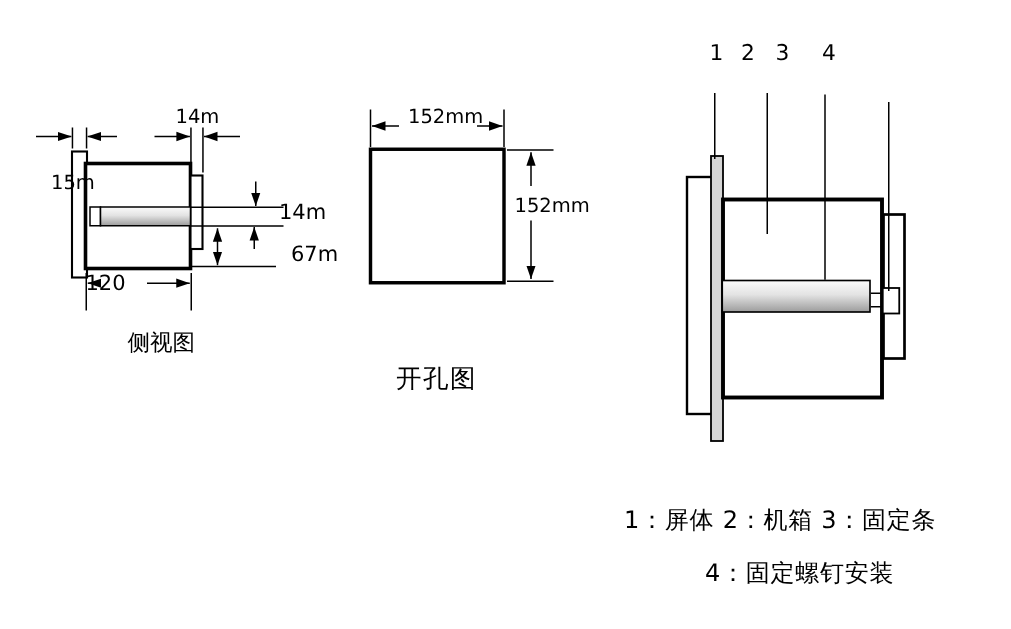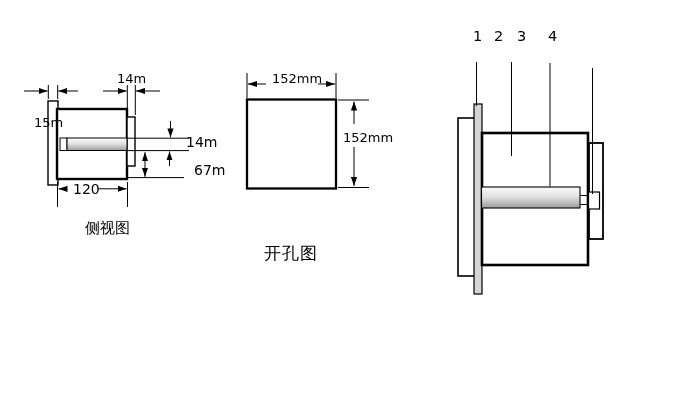--- a/index.html
+++ b/index.html
@@ -104,26 +104,28 @@
       <line x1="511.5" y1="62" x2="511.5" y2="156" stroke="#000" stroke-width="1"></line>
       <line x1="550" y1="63" x2="550" y2="186.5" stroke="#000" stroke-width="1"></line>
       <line x1="592.5" y1="68" x2="592.5" y2="194" stroke="#000" stroke-width="1"></line>
     </g>
   </svg>
 
   <span class="lbl dim-sm" style="left:34px; top:72px;margin-top:44px;">15m</span>
   <span class="lbl dim-sm" style="left:117px; top:72px;text-align:center;">14m</span>
   <span class="lbl dim-md" style="left:186px; top:135px;">14m</span>
   <span class="lbl dim-md" style="left:154px; top:162.5px;margin-left:40px;">67m</span>
-  <span class="lbl dim-md" style="left:73px; top:181.5px;">120</span>
+  <span class="lbl dim-md" style="left:57px; top:181.5px;">120</span>
   <span class="lbl caption-sm" style="left:85px; top:220px;">侧视图</span>
 
   <span class="lbl dim-sm" style="left:272px; top:71.5px;">152mm</span>
   <span class="lbl dim-sm" style="left:343px; top:131px;">152mm</span>
   <span class="lbl caption-lg" style="left:264px; top:244px;">开孔图</span>
 
   <span class="lbl callout" style="left:473px; top:29px;">1</span>
   <span class="lbl callout" style="left:494px; top:29px;">2</span>
   <span class="lbl callout" style="left:517px; top:29px;">3</span>
   <span class="lbl callout" style="left:548px; top:29px;">4</span>
 
+  <span class="lbl legend" style="left:416px; top:338px;">1：屏体  2：机箱  3：固定条</span>
+  <span class="lbl legend" style="left:470px; top:373px;">4：固定螺钉安装</span>
 
 </div>
 
 </body></html>

